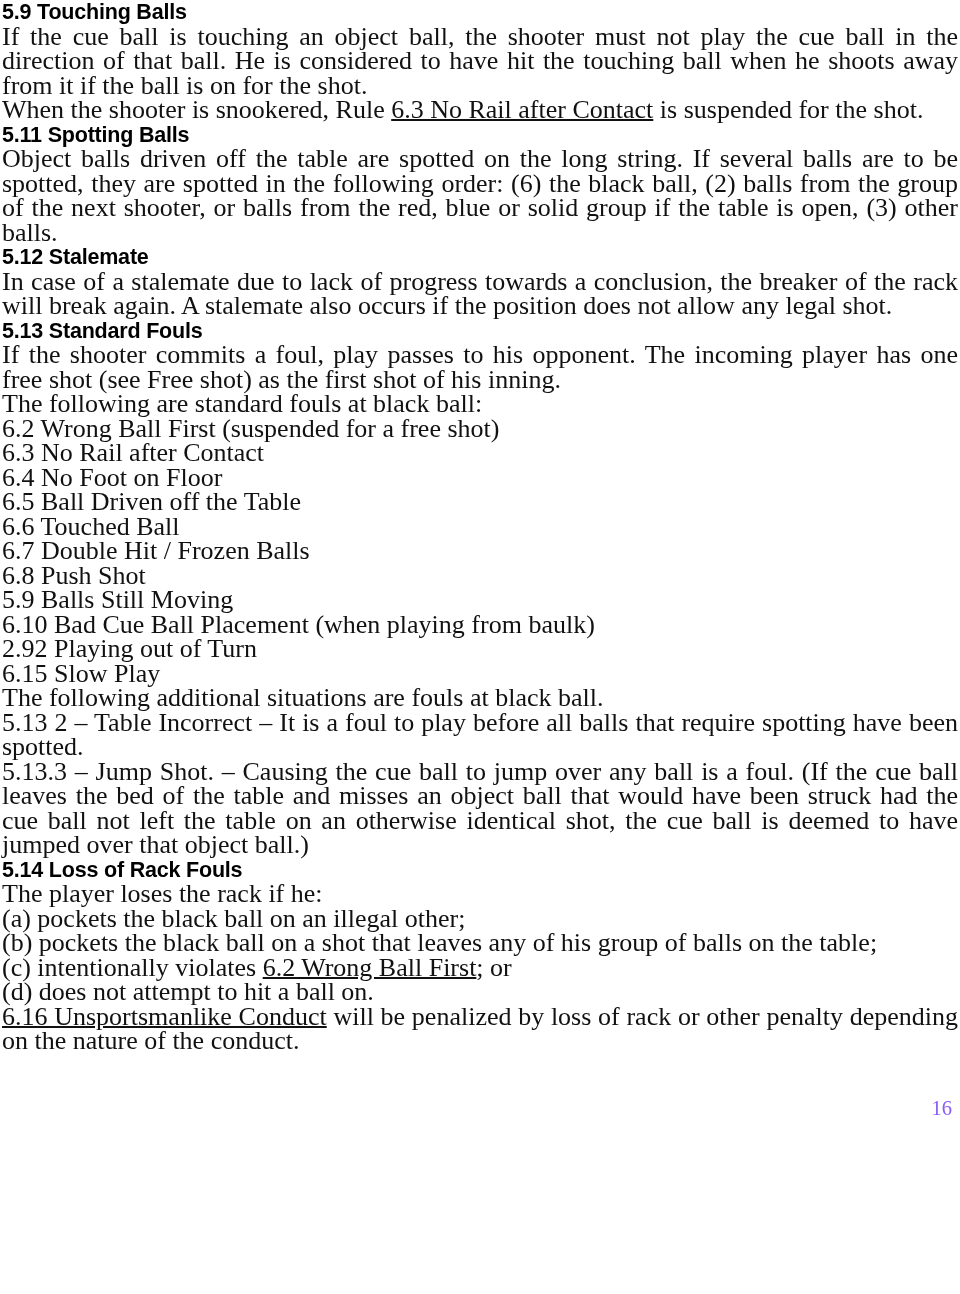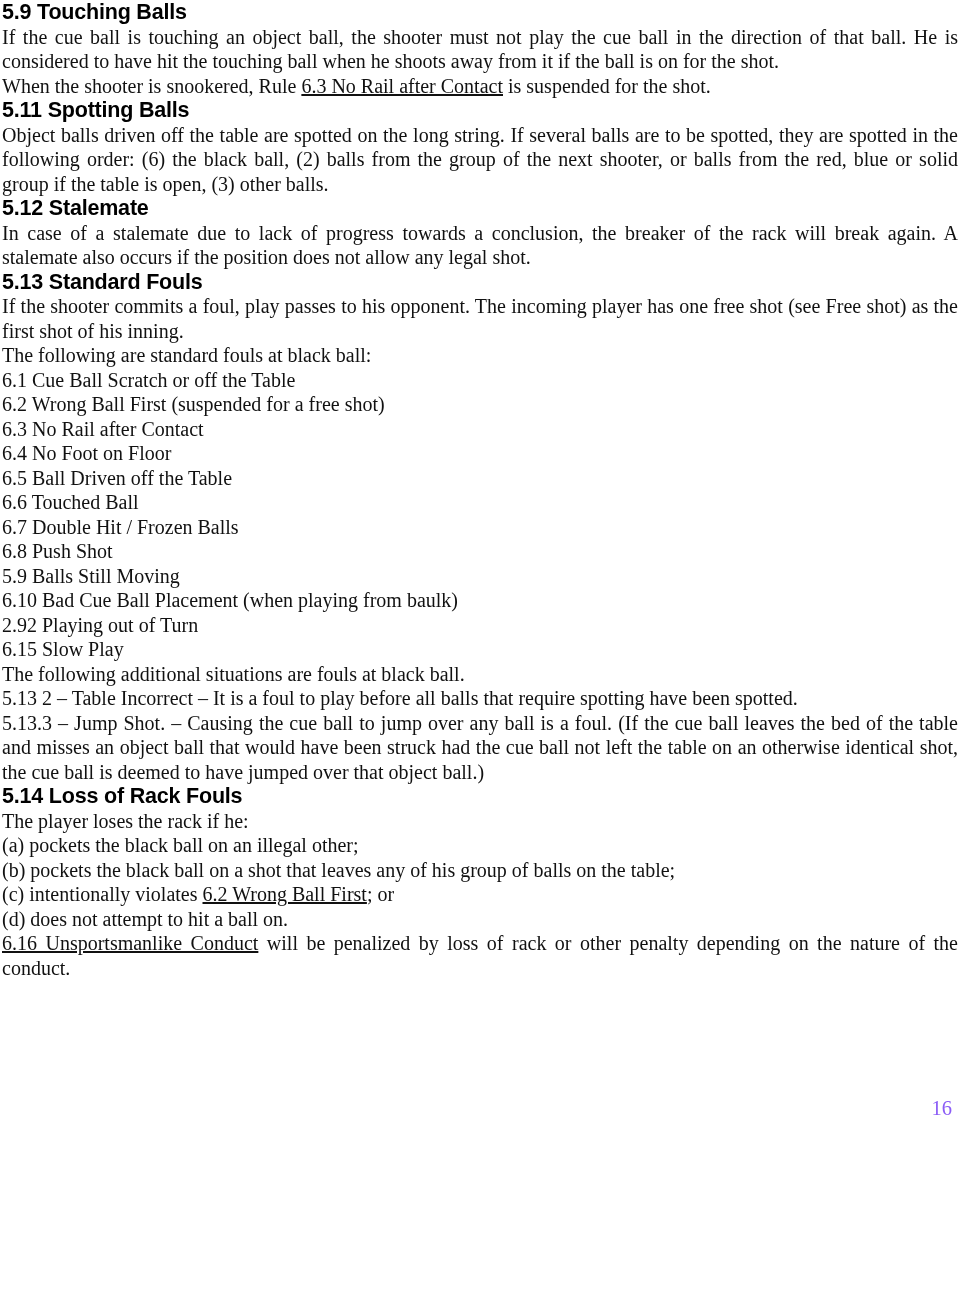--- a/index.html
+++ b/index.html
@@ -26,21 +26,21 @@
     font-size: 21.5px;
     line-height: 24.5px;
     color: #000000;
     margin: 0;
     padding: 0;
     letter-spacing: -0.2px;
     white-space: nowrap;
   }
   .p {
     font-family: "Liberation Serif", serif;
-    font-size: 20px;
+    font-size: 26px;
     line-height: 24.5px;
     color: #111111;
     margin: 0;
     padding: 0;
     text-align: left;
   }
   .p.just {
     text-align: justify;
     text-justify: inter-word;
   }
@@ -72,21 +72,20 @@
     <h2 class="h">5.11 Spotting Balls</h2>
     <p class="p just">Object balls driven off the table are spotted on the long string. If several balls are to be spotted, they are spotted in the following order: (6) the black ball, (2) balls from the group of the next shooter, or balls from the red, blue or solid group if the table is open, (3) other balls.</p>
 
     <h2 class="h">5.12 Stalemate</h2>
     <p class="p just">In case of a stalemate due to lack of progress towards a conclusion, the breaker of the rack will break again. A stalemate also occurs if the position does not allow any legal shot.</p>
 
     <h2 class="h">5.13 Standard Fouls</h2>
     <p class="p just">If the shooter commits a foul, play passes to his opponent. The incoming player has one free shot (see Free shot) as the first shot of his inning.</p>
     <p class="p">The following are standard fouls at black ball:</p>
 
-    <p class="p">6.1 Cue Ball Scratch or off the Table</p>
     <p class="p">6.2 Wrong Ball First (suspended for a free shot)</p>
     <p class="p">6.3 No Rail after Contact</p>
     <p class="p">6.4 No Foot on Floor</p>
     <p class="p">6.5 Ball Driven off the Table</p>
     <p class="p">6.6 Touched Ball</p>
     <p class="p">6.7 Double Hit / Frozen Balls</p>
     <p class="p">6.8 Push Shot</p>
     <p class="p">5.9 Balls Still Moving</p>
     <p class="p">6.10 Bad Cue Ball Placement (when playing from baulk)</p>
     <p class="p">2.92 Playing out of Turn</p>

